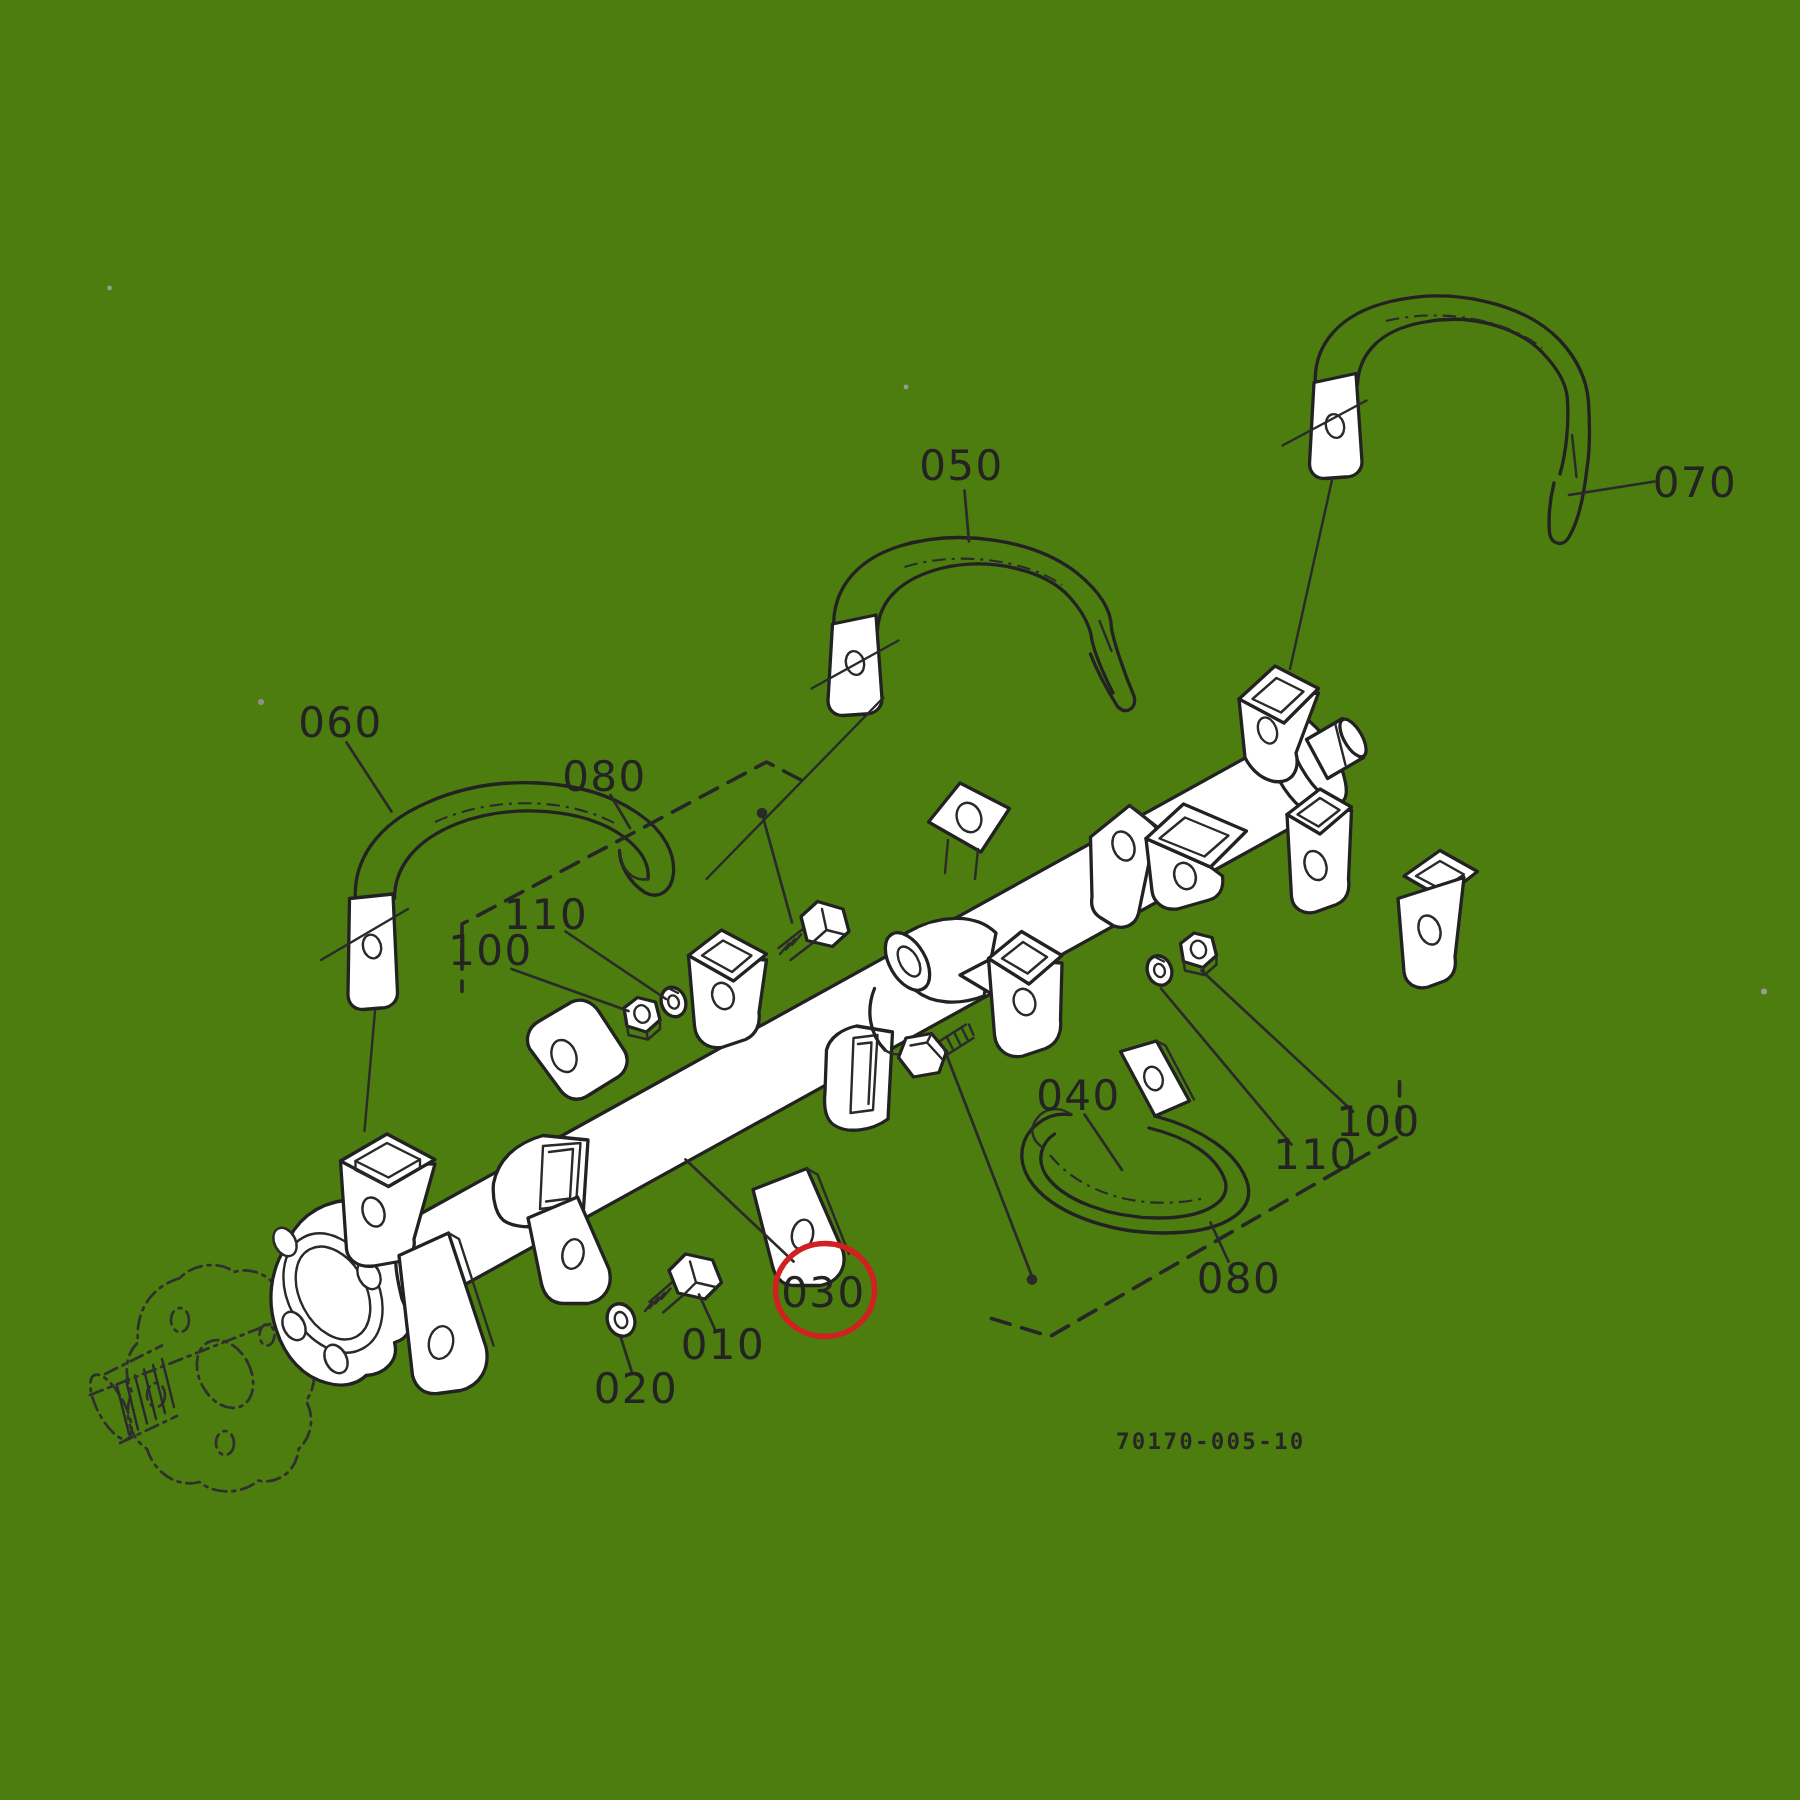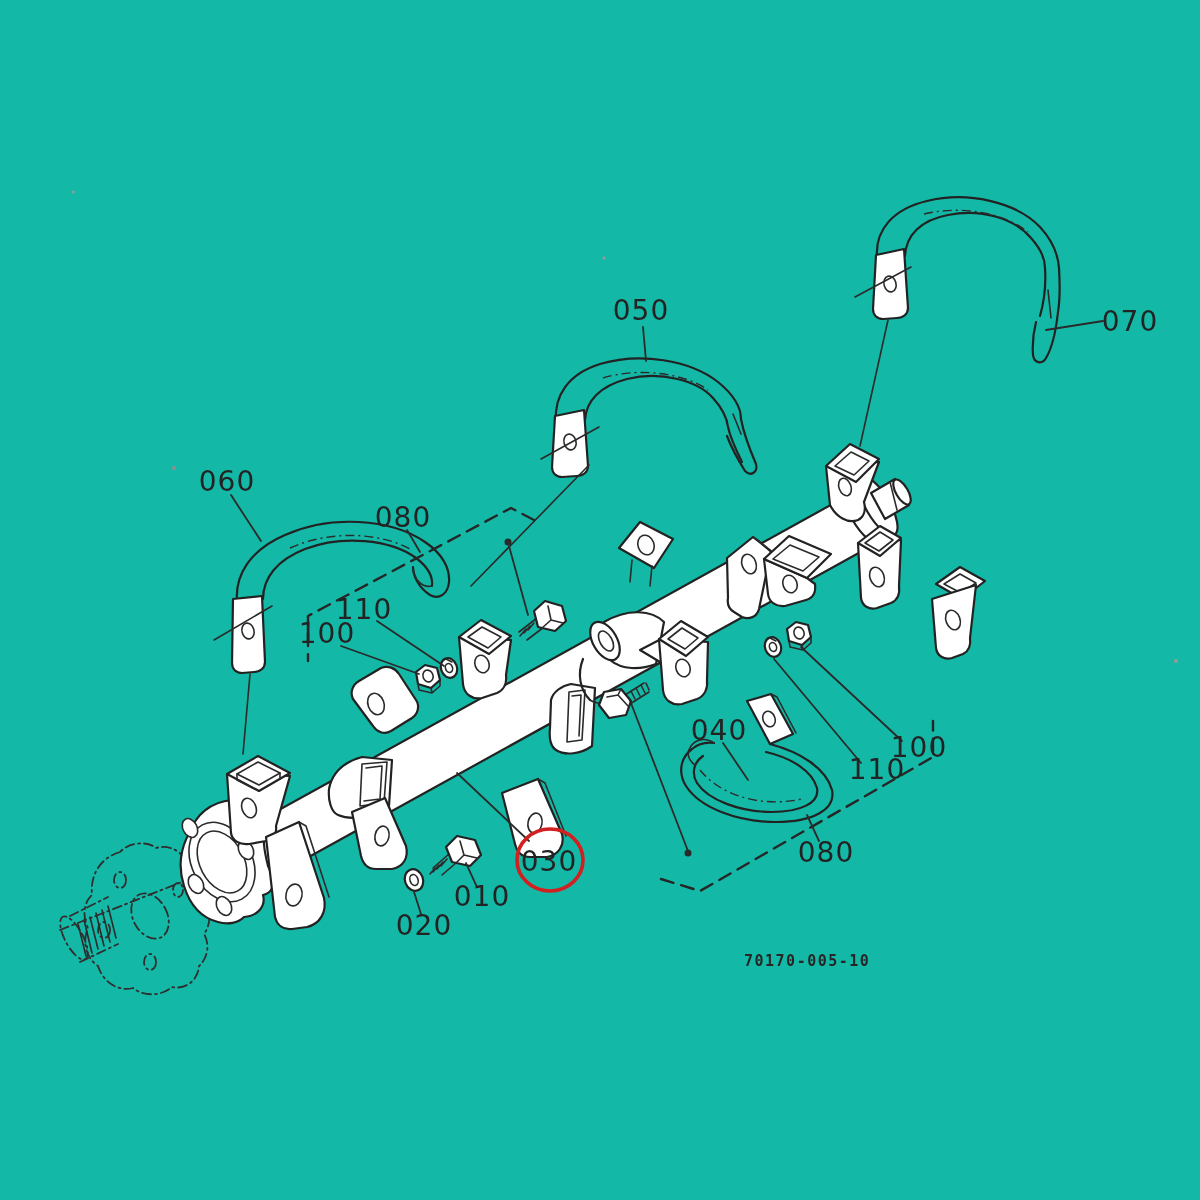--- a/index.html
+++ b/index.html
@@ -1,16 +1,16 @@
 <!DOCTYPE html>
 <html><head>
 <meta charset="utf-8">
 <style>
   html,body{margin:0;padding:0;background:#ffffff;}
-  .stage{position:relative;width:1200px;height:1200px;background:#14b8a6;overflow:hidden;
+  .stage{position:relative;width:1200px;height:1200px;background:#4d7c0f;overflow:hidden;
          font-family:"DejaVu Sans",sans-serif;}
   svg{display:block}
   .callout{font-family:"DejaVu Sans",sans-serif;font-size:28px;fill:#232323;letter-spacing:1px;}
   .dwgnum{font-family:"DejaVu Sans Mono",monospace;font-weight:bold;font-size:15px;fill:#262626;letter-spacing:1.5px;}
   .ln{stroke:#222222;stroke-width:2.2;fill:none;stroke-linecap:round;stroke-linejoin:round;}
   .lnthin{stroke:#2a2a2a;stroke-width:1.6;fill:none;stroke-linecap:round;stroke-linejoin:round;}
   .solid{stroke:#222222;stroke-width:2.2;fill:#ffffff;stroke-linejoin:round;}
   .solidthin{stroke:#2a2a2a;stroke-width:1.6;fill:#ffffff;stroke-linejoin:round;}
   .leader{stroke:#2a2a2a;stroke-width:1.8;fill:none;stroke-linecap:round;}
   .phantom{stroke:#2f2f2f;stroke-width:1.8;fill:none;stroke-dasharray:9 4 2 4;stroke-linecap:round;}

